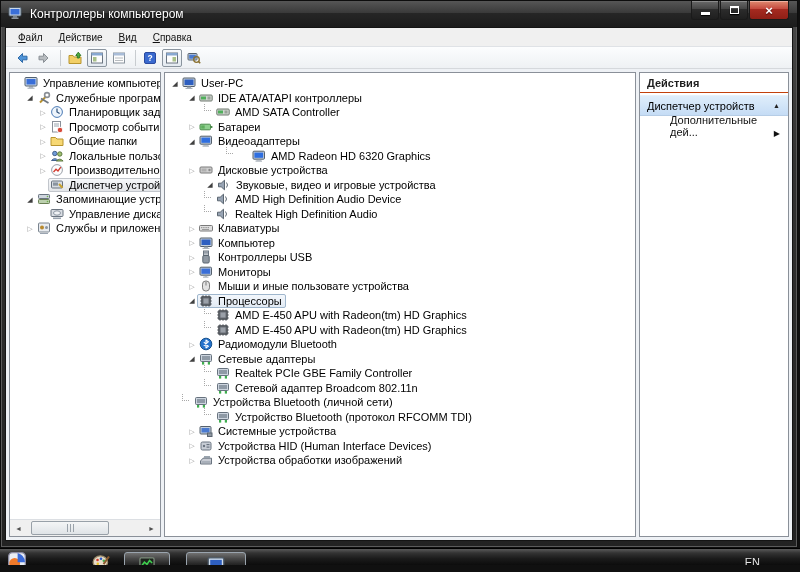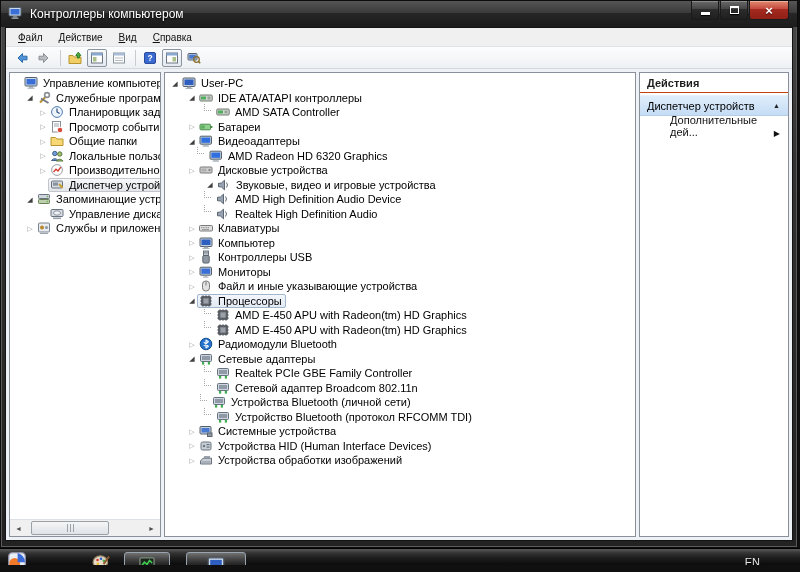--- a/index.html
+++ b/index.html
@@ -412,21 +412,21 @@
                     <svg width="14" height="14" viewBox="0 0 14 14">
                       <rect x="1" y="2.2" width="11.5" height="8" rx="1" fill="#bcc8d8" stroke="#55606c"></rect>
                       <rect x="2.4" y="3.6" width="8.7" height="5.2" fill="#2f6fe0"></rect>
                       <rect x="4.5" y="10.3" width="4.5" height="1.2" fill="#8a94a0"></rect>
                       <rect x="3.5" y="11.5" width="6.5" height="1.2" fill="#aab2bb"></rect>
                     </svg>
                   </span>
                   <span class="tree-label">Видеоадаптеры</span>
                 </span>
               </div>
-              <div class="tree-row" style="padding-left: 32px;">
+              <div class="tree-row" style="padding-left: 61px; gap: 14px;">
                 <span class="connector"></span>
                 <span class="sel-wrap">
                   <span class="tree-icon">
                     <svg width="14" height="14" viewBox="0 0 14 14">
                       <rect x="1" y="2.2" width="11.5" height="8" rx="1" fill="#bcc8d8" stroke="#55606c"></rect>
                       <rect x="2.4" y="3.6" width="8.7" height="5.2" fill="#2f6fe0"></rect>
                       <rect x="4.5" y="10.3" width="4.5" height="1.2" fill="#8a94a0"></rect>
                       <rect x="3.5" y="11.5" width="6.5" height="1.2" fill="#aab2bb"></rect>
                     </svg>
                   </span>
@@ -542,21 +542,21 @@
               </div>
               <div class="tree-row" style="padding-left: 22px;">
                 <span class="exp collapsed">▷</span>
                 <span class="sel-wrap">
                   <span class="tree-icon">
                     <svg width="14" height="14" viewBox="0 0 14 14">
                       <rect x="3.5" y="2" width="7" height="10" rx="3.2" fill="#e2e2e2" stroke="#7a7a7a"></rect>
                       <line x1="7" y1="2.5" x2="7" y2="6.5" stroke="#7a7a7a"></line>
                     </svg>
                   </span>
-                  <span class="tree-label">Файл и иные указывающие устройства</span>
+                  <span class="tree-label">Мыши и иные пользовате устройства</span>
                 </span>
               </div>
               <div class="tree-row selected-focus" style="padding-left: 22px;">
                 <span class="exp expanded">◢</span>
                 <span class="sel-wrap">
                   <span class="tree-icon">
                     <svg width="14" height="14" viewBox="0 0 14 14">
                       <path d="M4 1.2 V2.8 M7 1.2 V2.8 M10 1.2 V2.8 M4 11.2 V12.8 M7 11.2 V12.8 M10 11.2 V12.8 M1.2 4 H2.8 M1.2 7 H2.8 M1.2 10 H2.8 M11.2 4 H12.8 M11.2 7 H12.8 M11.2 10 H12.8" stroke="#5a5f66"></path>
                       <rect x="2.8" y="2.8" width="8.4" height="8.4" fill="#6a6f76" stroke="#3a3f45"></rect>
                       <rect x="4.5" y="4.5" width="5" height="5" fill="#9aa0a8"></rect>
@@ -638,21 +638,21 @@
                     <svg width="14" height="14" viewBox="0 0 14 14">
                       <rect x="1.5" y="2.5" width="11" height="7" rx="1" fill="#cdd5df" stroke="#67727e"></rect>
                       <rect x="3" y="4" width="8" height="4" fill="#8f9aa6"></rect>
                       <rect x="3" y="10" width="2.2" height="2.6" fill="#3fae4f"></rect>
                       <rect x="8.8" y="10" width="2.2" height="2.6" fill="#3fae4f"></rect>
                     </svg>
                   </span>
                   <span class="tree-label">Сетевой адаптер Broadcom 802.11n</span>
                 </span>
               </div>
-              <div class="tree-row" style="padding-left: 35px;">
+              <div class="tree-row" style="padding-left: 17px;">
                 <span class="connector"></span>
                 <span class="sel-wrap">
                   <span class="tree-icon">
                     <svg width="14" height="14" viewBox="0 0 14 14">
                       <rect x="1.5" y="2.5" width="11" height="7" rx="1" fill="#cdd5df" stroke="#67727e"></rect>
                       <rect x="3" y="4" width="8" height="4" fill="#8f9aa6"></rect>
                       <rect x="3" y="10" width="2.2" height="2.6" fill="#3fae4f"></rect>
                       <rect x="8.8" y="10" width="2.2" height="2.6" fill="#3fae4f"></rect>
                     </svg>
                   </span>

